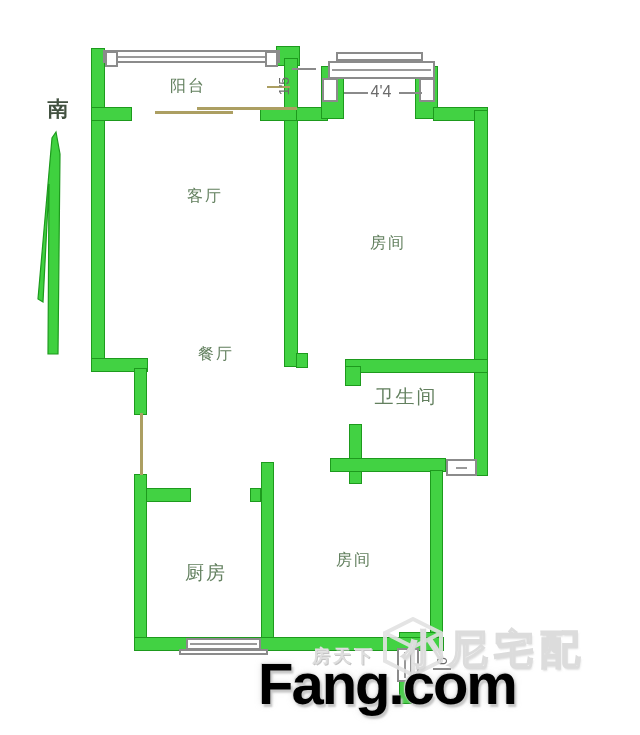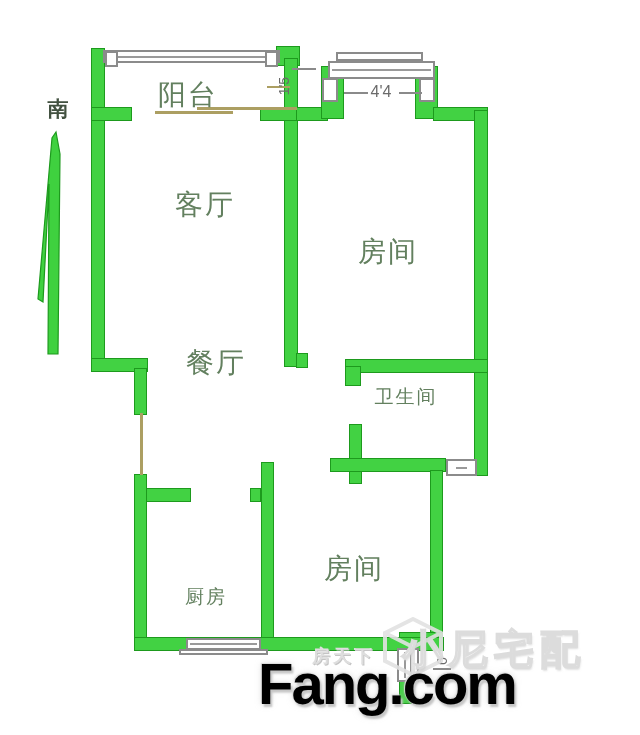--- a/index.html
+++ b/index.html
@@ -7,21 +7,21 @@
     position:relative;width:640px;height:735px;background:#ffffff;overflow:hidden;
     font-family:"Liberation Sans", sans-serif;
     --wall:#42d243; --wallb:#1d9a1d; --winb:#8b8b8b; --door:#ac9f62; --label:#63805f; --dim:#6b6b6b;
   }
   .wall{position:absolute;background:var(--wall);border:1px solid var(--wallb);box-sizing:border-box;}
   .win{position:absolute;background:#ffffff;border:2px solid var(--winb);box-sizing:border-box;}
   .win .gline{position:absolute;left:2px;right:2px;top:50%;height:2px;margin-top:-1px;background:#9a9a9a;}
   .win .vline{position:absolute;top:2px;bottom:2px;width:2px;background:#9a9a9a;}
   .door-line{position:absolute;background:var(--door);}
   .dim-line{position:absolute;background:#8a8a8a;}
-  .room-label{position:absolute;color:var(--label);font-size:28px;letter-spacing:2px;text-align:center;white-space:nowrap;}
+  .room-label{position:absolute;color:var(--label);font-size:16px;letter-spacing:2px;text-align:center;white-space:nowrap;}
   .dim-text{position:absolute;color:var(--dim);font-size:16px;white-space:nowrap;}
   .rot{transform:rotate(-90deg);transform-origin:center center;display:inline-block;}
   .south{position:absolute;left:40px;top:95px;width:36px;font-size:21px;font-weight:600;color:#41503f;text-align:center;}
   
   .wm{position:absolute;z-index:30;pointer-events:none;}
   .wm-soufun{left:312px;top:644px;font-size:18px;font-weight:bold;letter-spacing:3px;color:#dedede;text-shadow:1px 1px 0 #c4c4c4;}
   .wm-fang{left:258px;top:650px;font-size:58px;font-weight:bold;letter-spacing:-2px;color:#000000;
     text-shadow:2px 3px 2px #c6c6c6,-1px -1px 1px #dadada,0 0 6px rgba(185,185,185,.55);}
   .wm-xiaoni{left:402px;top:622px;font-size:40px;font-weight:bold;letter-spacing:6px;color:rgba(255,255,255,.68);
     -webkit-text-stroke:1.5px #dcdcdc;text-shadow:1px 2px 2px rgba(200,200,200,.6);}
@@ -96,21 +96,21 @@
   <div class="south">南</div>
   <svg style="position:absolute;left:30px;top:124px;" width="36" height="236" viewBox="0 0 36 236">
     <path d="M26,8 L30,30 L28,230 L18,230 L19,60 L13,178 L8,175 L22,14 Z" fill="#3fd13f" stroke="#1d9a1d" stroke-width="1.2"></path>
   </svg>
 
   <div class="room-label" style="left:150px;top:76px;width:76px;">阳台</div>
   <div class="room-label" style="left:164px;top:186px;width:82px;">客厅</div>
   <div class="room-label" style="left:351px;top:233px;width:74px;">房间</div>
   <div class="room-label" style="left:177px;top:344px;width:78px;">餐厅</div>
   <div class="room-label" style="left:366px;top:384px;width:80px;font-size:19px;">卫生间</div>
-  <div class="room-label" style="left:168px;top:560px;width:76px;font-size:19px;margin-top:24px;">厨房</div>
+  <div class="room-label" style="left:168px;top:560px;width:76px;font-size:19px;">厨房</div>
   <div class="room-label" style="left:316px;top:550px;width:76px;">房间</div>
 
   <svg class="wm" style="left:381px;top:617px;" width="64" height="60" viewBox="0 0 64 60">
     <g fill="none" stroke="#e2e2e2" stroke-width="4" opacity="0.9">
       <polygon points="32,2 60,16 60,44 32,58 4,44 4,16"></polygon>
       <polyline points="4,16 32,30 60,16"></polyline>
       <line x1="32" y1="30" x2="32" y2="58"></line>
     </g>
   </svg>
   <div class="wm wm-soufun">房天下</div>

